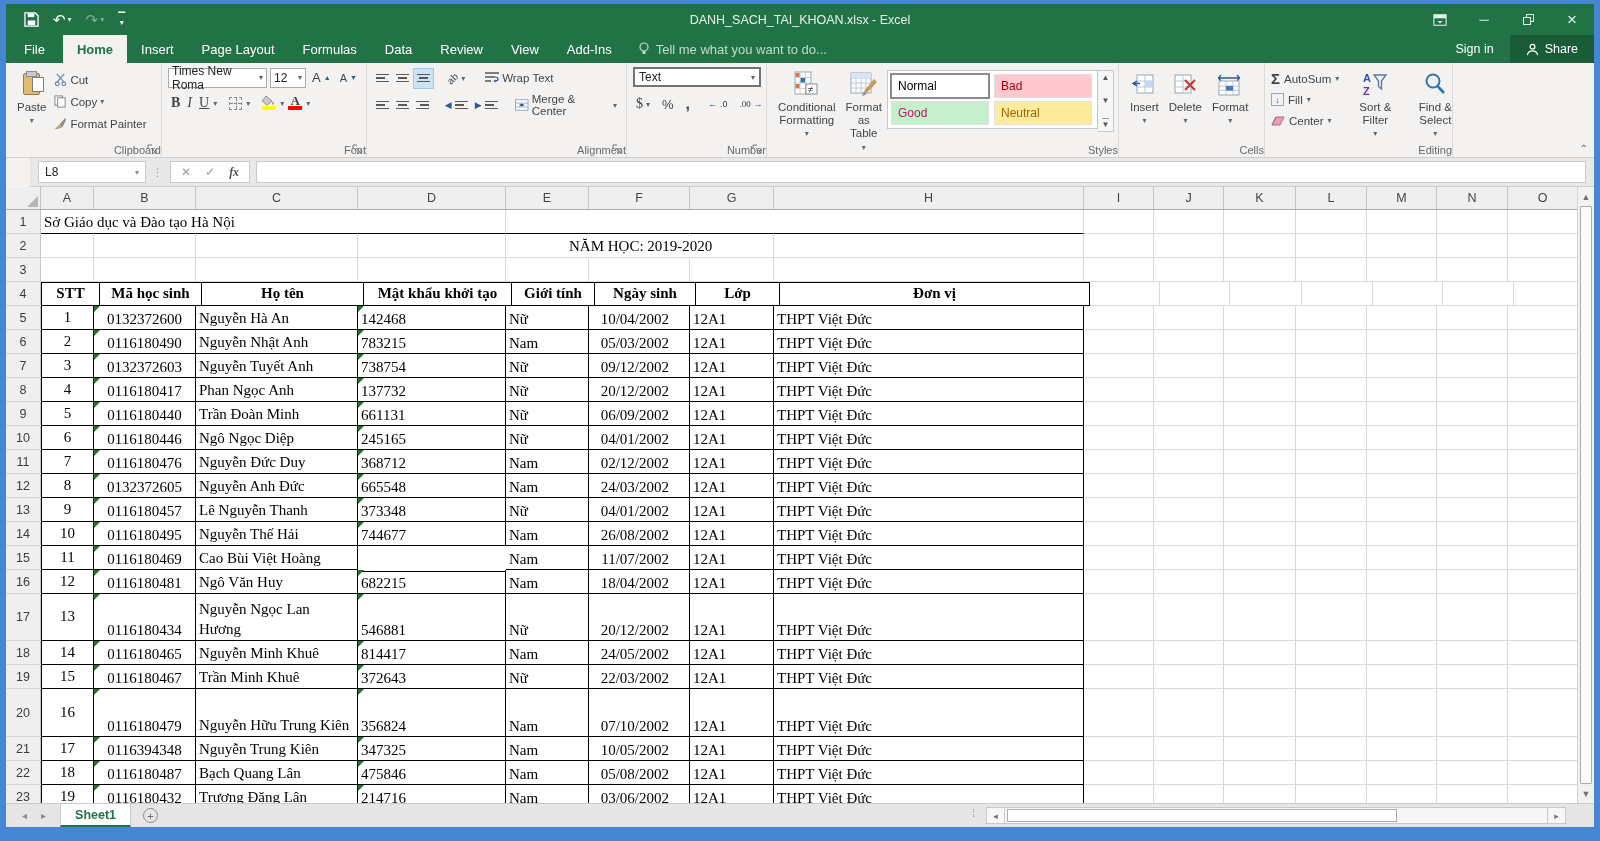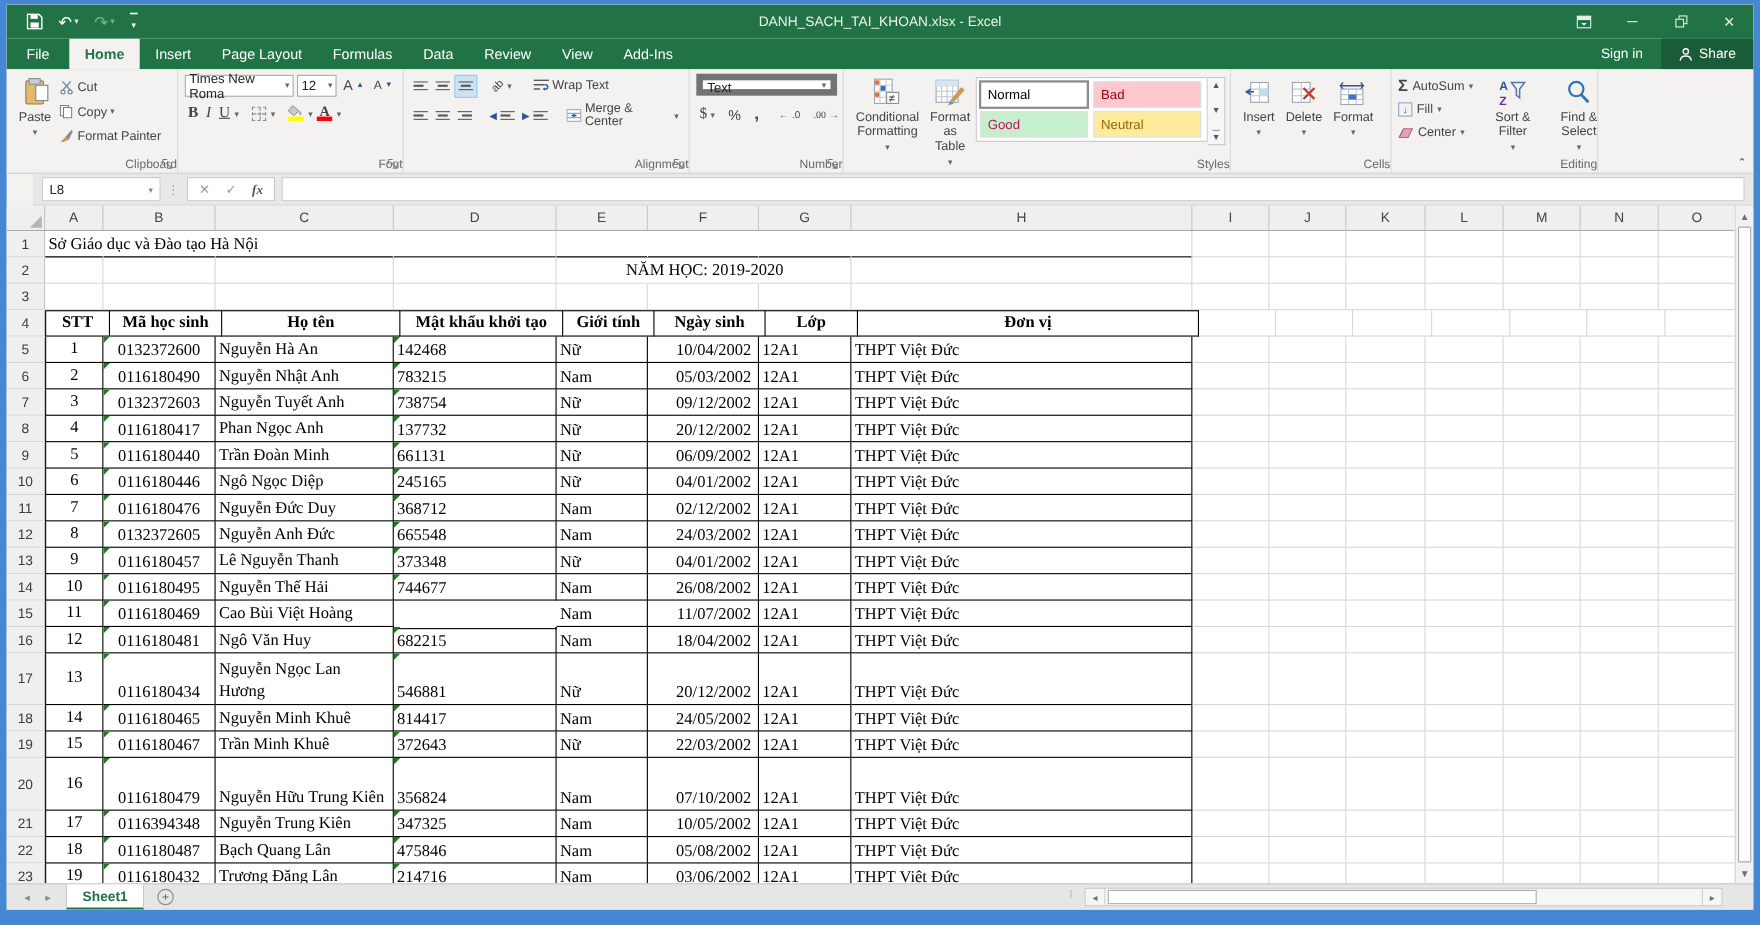--- a/index.html
+++ b/index.html
@@ -44,21 +44,21 @@
   .clip-icon { width:17px; height:22px; background:#E3B96D; border:1px solid #9C7A3C; border-radius:2px; position:relative; }
   .clip-icon:before { content:""; position:absolute; left:2px; top:-3px; width:9px; height:4px; background:#C9CDD1; border:1px solid #8A8E92; }
   .clip-icon .page { position:absolute; right:-5px; top:3px; width:12px; height:15px; background:#fff; border:1px solid #7A7E82; }
   .fontbox { width:112px; height:20px; background:#fff; border:1px solid #ABABAB; display:flex; align-items:center; padding:0 3px; font-size:12px; color:#222; }
   .fontbox .dd { margin-left:auto; font-size:8px; color:#666; }
   .sizebox { width:40px; }
   .bar3 { display:inline-block; width:13px; }
   .bar3 i { display:block; height:1.5px; background:#5A5A5A; margin:2px 0; }
   .bar3.l i:nth-child(2){ width:70%; } .bar3.c i:nth-child(2){ width:70%; margin-left:auto; margin-right:auto; } .bar3.r i:nth-child(2){ width:70%; margin-left:auto; }
   .sel { background:#CDE3F3; border:1px solid #9ACBEE; }
-  .numbox { width:128px; height:20px; background:#fff; border:6px solid #737373; display:flex; padding:0 4px; font-size:12px; color:#222; }
+  .numbox { width:128px; height:20px; background:#fff; border:2px solid #737373; display:flex; align-items:center; padding:0 4px; font-size:12px; color:#222; }
   .stylechip { width:98px; height:24px; display:flex; align-items:center; padding:0 6px; font-size:12px; border:1px solid #E0E0E0; cursor:pointer; }
   .stylechip.selch { outline:2px solid #8C8C8C; outline-offset:-1px; }
   .stylegrid { display:grid; grid-template-columns:100px 100px; gap:3px; padding:3px; background:#fff; border:1px solid #C8C8C8; }
   .stylescroll { width:16px; border:1px solid #C8C8C8; border-left:none; background:#F6F6F6; display:flex; flex-direction:column; align-items:center; justify-content:space-between; padding:2px 0; font-size:8px; color:#555; }
   .edlab { display:flex; align-items:center; gap:4px; height:19px; cursor:pointer; }
   .ribbon-collapse { position:absolute; right:6px; bottom:3px; color:#555; font-size:10px; cursor:pointer; }
 
   
   .fbar { height:29px; background:#E9E8E7; display:flex; align-items:center; padding:3px 8px 3px 8px; gap:6px; flex:0 0 auto; border-bottom:1px solid #CFCFCF;margin-left:24px; }
   .namebox { width:108px; height:22px; background:#fff; border:1px solid #C9C9C9; display:flex; align-items:center; padding:0 6px; font-size:12px; color:#222; }
@@ -80,21 +80,21 @@
   .cell { flex:0 0 auto; position:relative; display:flex; align-items:flex-end; padding:0 3px 1px 3px; font-family:"Liberation Serif",serif; font-size:15px; color:#000; overflow:hidden; white-space:nowrap; cursor:cell; }
   .gl { border-right:1px solid #D8D8D8; border-bottom:1px solid #D8D8D8; }
   .noR { border-right:1px solid transparent; }
   .blackB { border-bottom:1px solid #000 !important; }
   .tc { border-right:1px solid #000; border-bottom:1px solid #000; }
   .tc.first { border-left:1px solid #000; }
   .tc.top { border-top:1px solid #000; }
   .th { font-weight:bold; justify-content:center; align-items:center; }
   .a-c { justify-content:center; align-items:center; }
   .a-cc { justify-content:center; }
-  .a-r { justify-content:flex-end; padding-right:6px; }
+  .a-r { justify-content:flex-end; padding-right:20px; }
   .wrapcell { white-space:normal; line-height:1.3; }
   .gtri { position:absolute; left:0; top:0; width:0; height:0; border-right:6px solid transparent; border-top:6px solid #1F7A1F; }
   .ov { position:absolute; white-space:nowrap; font-family:"Liberation Serif",serif; pointer-events:none; }
 
   
   .vscroll { position:absolute; right:0; top:0; bottom:0; width:17px; background:#F1F1F1; border-left:1px solid #D4D4D4; display:flex; flex-direction:column; }
   .varrow { height:19px; display:flex; align-items:center; justify-content:center; color:#707070; font-size:9px; cursor:pointer; flex:0 0 auto; }
   .vthumb { margin:0 2px; background:#FDFDFD; border:1px solid #ABABAB; border-radius:1px; flex:1 1 auto; cursor:grab; }
 
   
@@ -151,20 +151,27 @@
   <div class="menubar">
     <div class="mtab" style="padding:0 18px;">File</div>
     <div class="mtab active">Home</div>
     <div class="mtab">Insert</div>
     <div class="mtab">Page Layout</div>
     <div class="mtab">Formulas</div>
     <div class="mtab">Data</div>
     <div class="mtab">Review</div>
     <div class="mtab">View</div>
     <div class="mtab">Add-Ins</div>
+    <div class="tellme">
+      <svg width="12" height="14" viewBox="0 0 12 14">
+            <circle cx="6" cy="5" r="4" fill="none" stroke="#BFDCCB" stroke-width="1.2"></circle>
+            <rect x="4.5" y="9" width="3" height="3" fill="#BFDCCB"></rect>
+          </svg>
+      <span>Tell me what you want to do...</span>
+    </div>
     <div class="rightmenu">
       <div class="signin">Sign in</div>
       <div class="share">
         <svg width="13" height="13" viewBox="0 0 14 14">
               <circle cx="7" cy="4" r="2.6" fill="none" stroke="#fff" stroke-width="1.3"></circle>
               <path d="M1.5 13 C2 9.5 5 8.5 7 8.5 C9 8.5 12 9.5 12.5 13" fill="none" stroke="#fff" stroke-width="1.3"></path>
             </svg>
         <span>Share</span>
       </div>
     </div>

